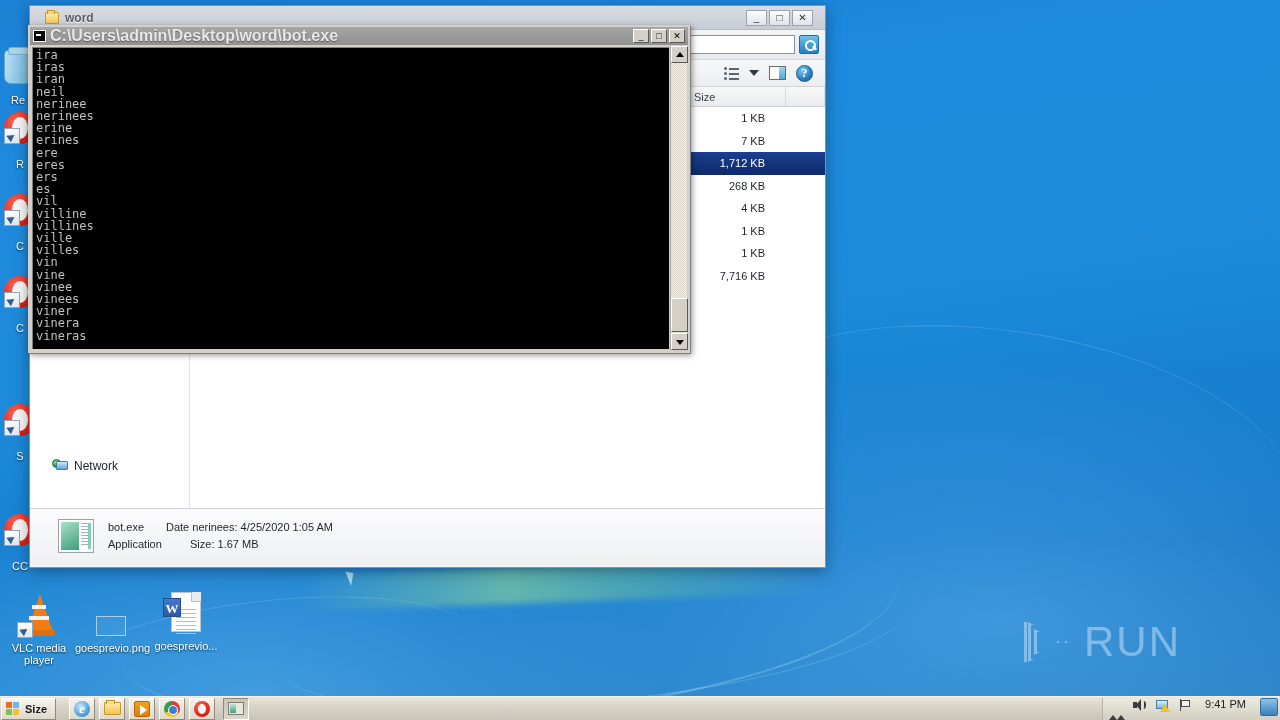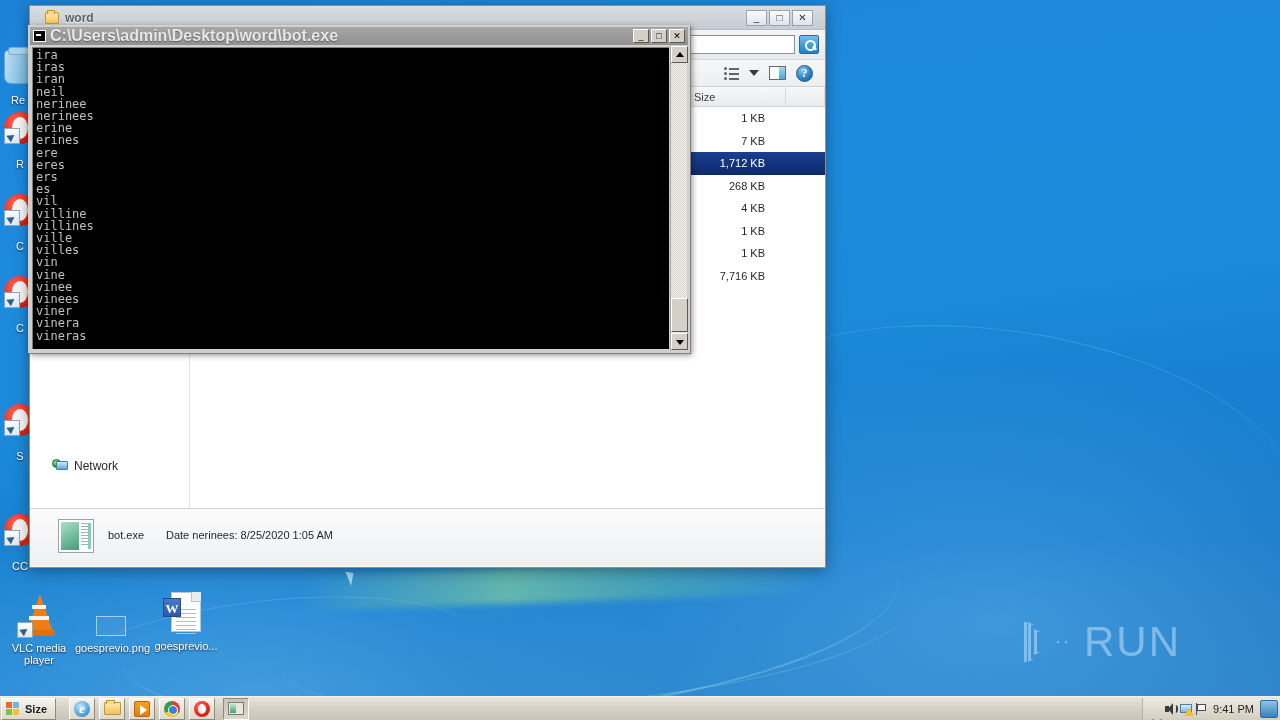--- a/index.html
+++ b/index.html
@@ -438,21 +438,21 @@
     background:#3d7fd4; border:1px solid #fff; border-radius:50%; }
   .opera-ico { width:16px; height:16px; border-radius:50%;
     background:radial-gradient(circle at 38% 32%, #ff6a5a 0%, #e8291c 55%, #b01208 100%); position:relative; }
   .opera-ico:after{ content:""; position:absolute; left:4px; top:3px; width:8px; height:10px;
     background:#f6f6f6; border-radius:50%; }
   .cmdtask-ico { width:16px; height:13px; background:#e9e6de; border:1px solid #7e7a70; position:relative; }
   .cmdtask-ico:after{ content:""; position:absolute; left:1px; top:1px; width:6px; height:9px;
     background:linear-gradient(#bfe6d6,#3f9e7a); }
 
   #tray {
-    margin-left:auto; display:flex; align-items:center; 
+    margin-left:auto; display:flex; align-items:flex-start; gap:8px;
     height:22px; padding:0 2px 0 6px;
     border-left:1px solid #b6b1a3;
     background:linear-gradient(#eceadf,#d2cec1);
   }
   #tray .tico { width:15px; height:14px; position:relative; }
   .chev-up { width:0;height:0; border-left:4px solid transparent; border-right:4px solid transparent;
              border-bottom:5px solid #3c3c3c; margin:2px auto 0; }
   .chev-up2 { width:0;height:0; border-left:4px solid transparent; border-right:4px solid transparent;
              border-bottom:5px solid #3c3c3c; margin:-1px auto 0; }
   .vol-ico:before{ content:""; position:absolute; left:1px; top:4px; width:4px; height:6px; background:#3c3c3c; }
@@ -692,21 +692,28 @@
           <i></i>
           <i></i>
         </div>
       <div class="bar"></div>
     </div>
     <div id="details-text">
       <div class="row1">
         <span class="c1">bot.exe</span>
         <span class="c2">
           <span>Date nerinees:</span>
-          <span>8/25/2020 1:05 AM</span>
+          <span>4/25/2020 1:05 AM</span>
+        </span>
+      </div>
+      <div class="row2">
+        <span class="c1">Application</span>
+        <span class="c2">
+          <span style="margin-left:24px;">Size:</span>
+          <span>1.67 MB</span>
         </span>
       </div>
     </div>
   </div>
 </div>
 
 <div id="console-window">
   <div id="console-titlebar" class="inactive">
     <span class="cmd-ico"></span>
     <span id="console-title">C:\Users\admin\Desktop\word\bot.exe</span>

